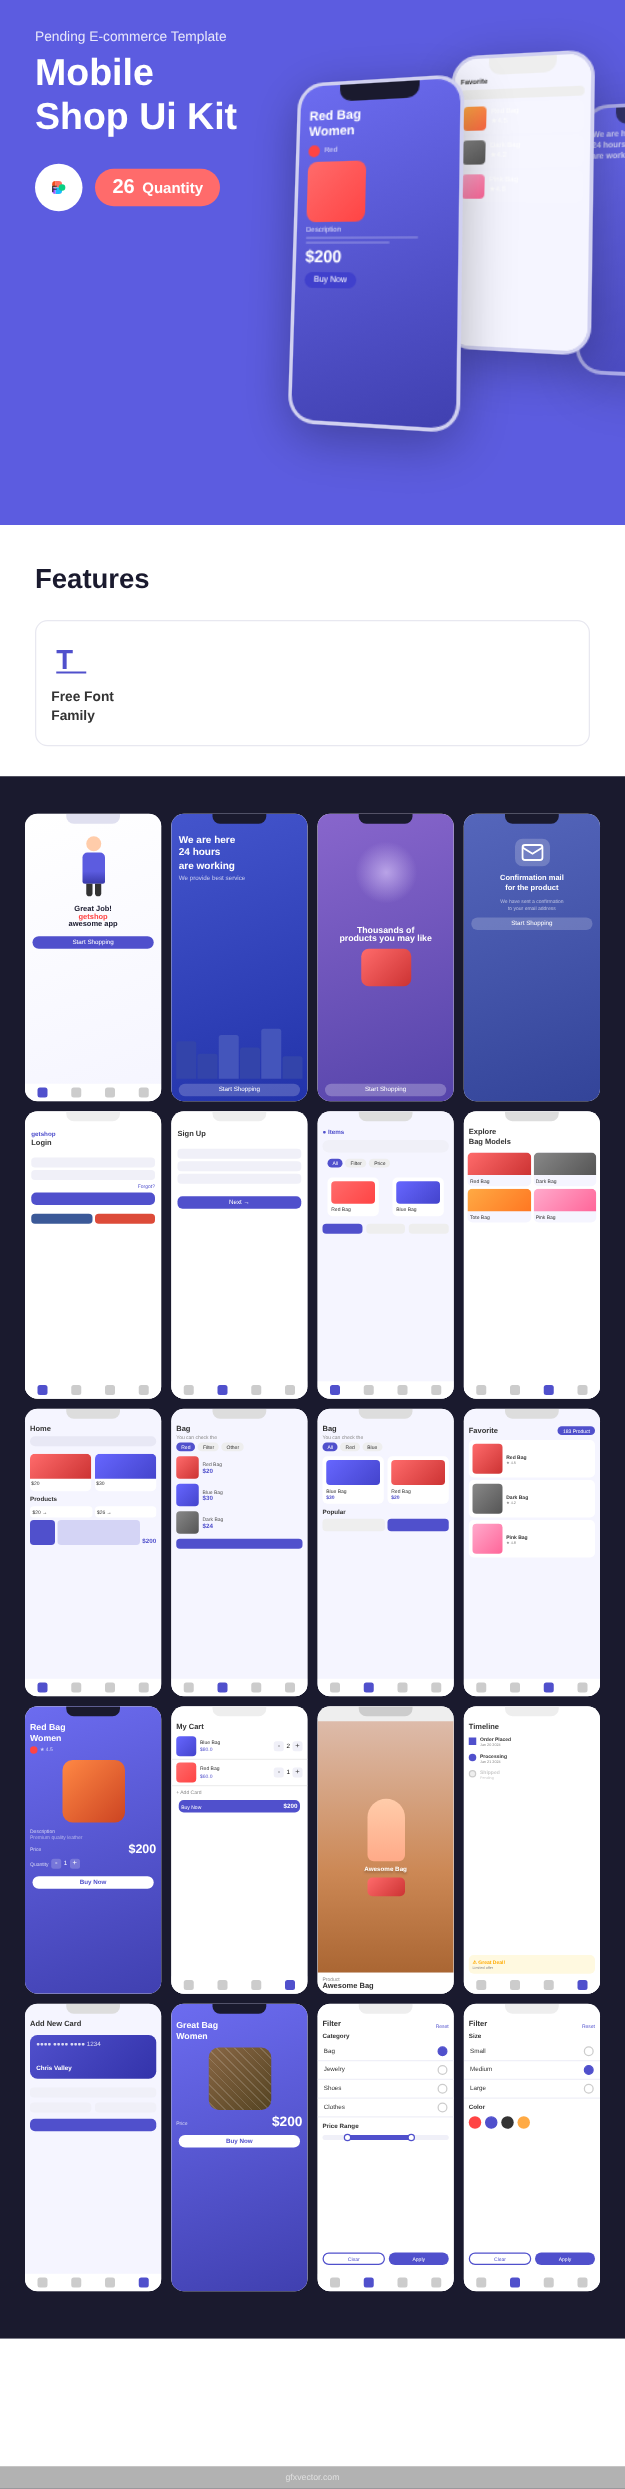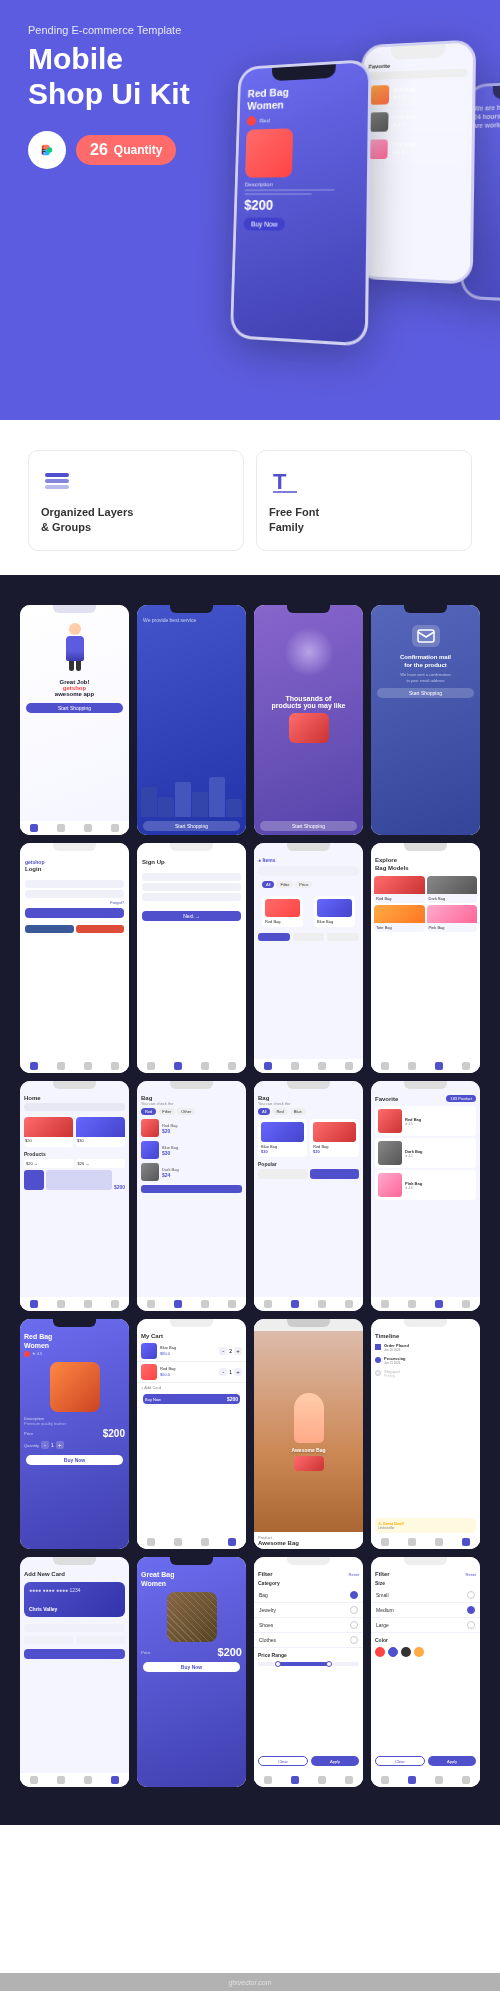--- a/index.html
+++ b/index.html
@@ -620,32 +620,23 @@
           <div style="width:60%;height:2px;background:rgba(255,255,255,0.2);border-radius:2px;margin:2px 0;"></div>
           <div class="phone-price">$200</div>
           <div class="phone-buy-btn">Buy Now</div>
         </div>
       </div>
     </div>
   </div>
 </div>
 
 <div class="features-section">
+  <h2 class="features-title">Features</h2>
   <div class="features-grid">
 
-    <div class="feature-card">
-      <div class="feature-icon">
-        <svg width="28" height="28" viewBox="0 0 28 28" fill="none">
-          <rect x="2" y="18" width="24" height="4" rx="2" fill="#5050cc" opacity="0.4"></rect>
-          <rect x="2" y="12" width="24" height="4" rx="2" fill="#5050cc" opacity="0.7"></rect>
-          <rect x="2" y="6" width="24" height="4" rx="2" fill="#5050cc"></rect>
-        </svg>
-      </div>
-      <div class="feature-label">Organized Layers<br>&amp; Groups</div>
-    </div>
 
 
     <div class="feature-card">
       <div class="feature-icon">
         <svg width="28" height="28" viewBox="0 0 28 28" fill="none">
           <text x="2" y="22" font-size="22" font-weight="900" fill="#5050cc" font-family="Arial">T</text>
           <line x1="2" y1="25" x2="26" y2="25" stroke="#5050cc" stroke-width="1.5"></line>
         </svg>
       </div>
       <div class="feature-label">Free Font<br>Family</div>
@@ -677,20 +668,21 @@
             <div class="bottom-nav-icon"></div>
             <div class="bottom-nav-icon"></div>
             <div class="bottom-nav-icon"></div>
           </div>
         </div>
       </div>
 
       <div class="screen-thumb screen-onboard2">
         <div class="screen-inner" style="background: linear-gradient(160deg, #4455cc 0%, #2233aa 100%);">
           <div class="screen-notch-bar"></div>
+          <div class="splash-big-text">We are here<br>24 hours<br>are working</div>
           <div class="splash-sub">We provide best service</div>
           <div style="flex:1; display:flex; align-items:flex-end; padding:0 4px 0;">
             <div style="display:flex; align-items:flex-end; gap:1px; width:100%;">
               <div style="flex:1;height:30px;background:#3344aa;border-radius:2px 2px 0 0;"></div>
               <div style="flex:1;height:20px;background:#3344aa;border-radius:2px 2px 0 0;"></div>
               <div style="flex:1;height:35px;background:#4455bb;border-radius:2px 2px 0 0;"></div>
               <div style="flex:1;height:25px;background:#3344aa;border-radius:2px 2px 0 0;"></div>
               <div style="flex:1;height:40px;background:#4455bb;border-radius:2px 2px 0 0;"></div>
               <div style="flex:1;height:18px;background:#3344aa;border-radius:2px 2px 0 0;"></div>
             </div>

